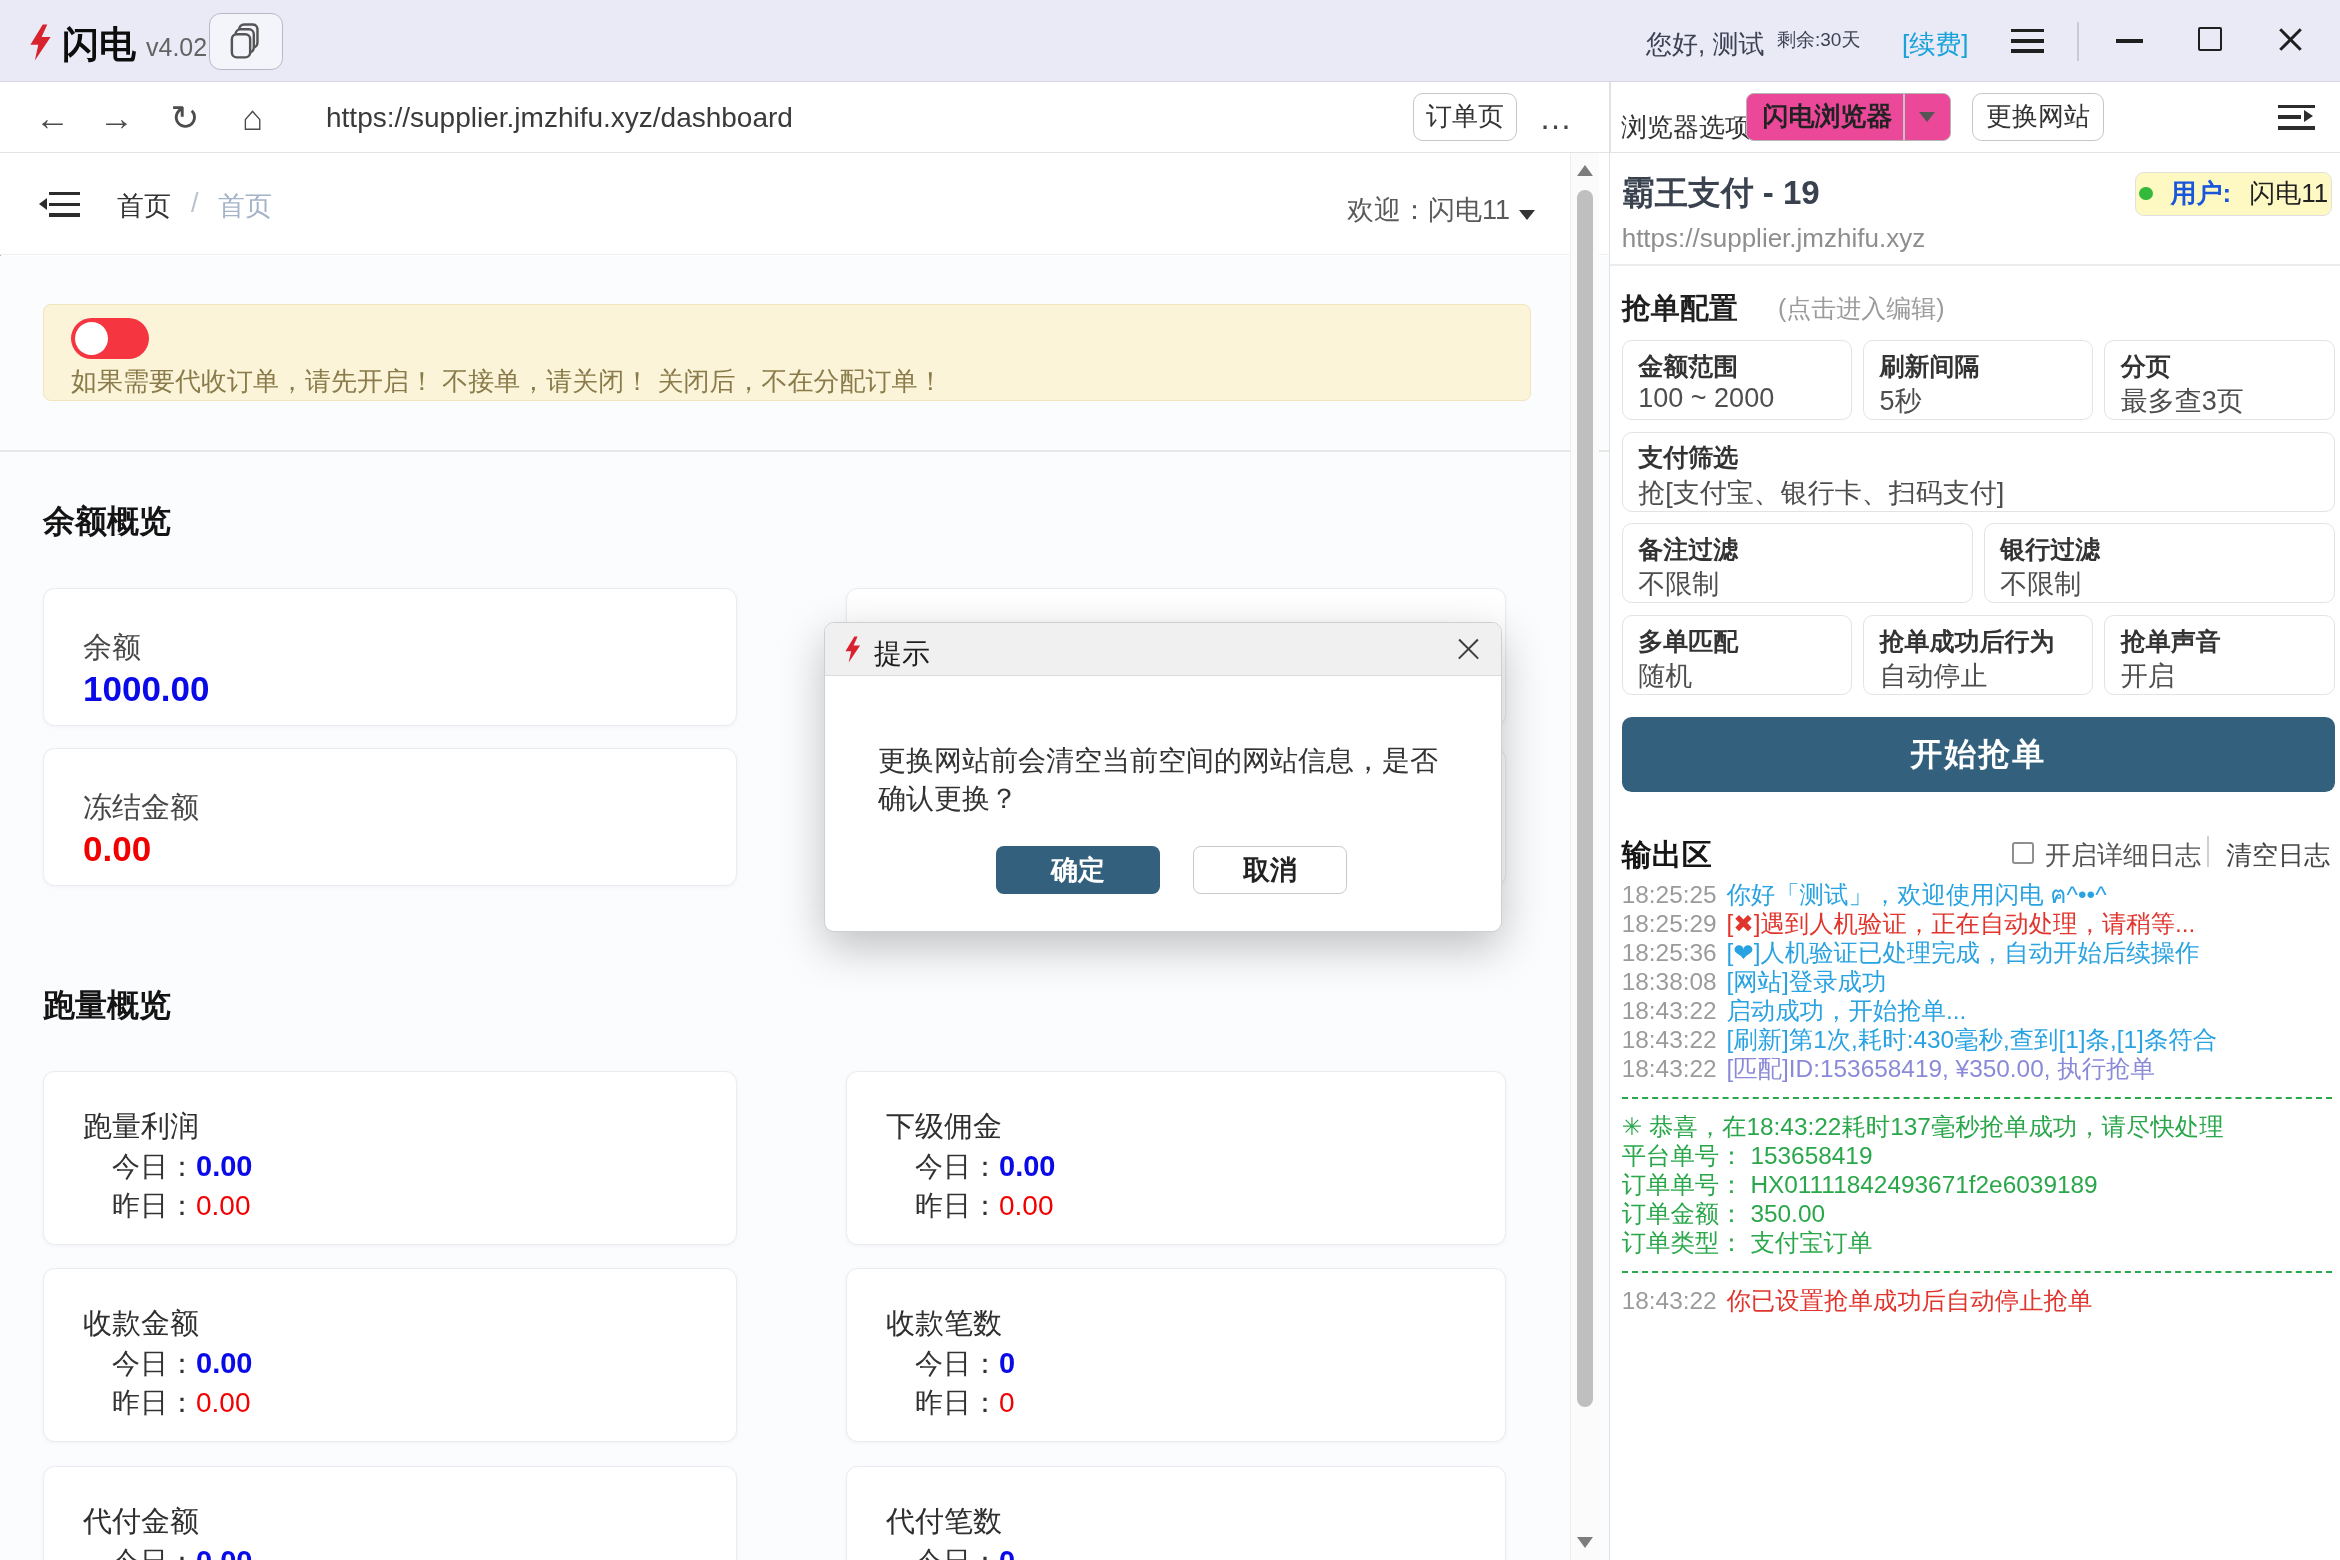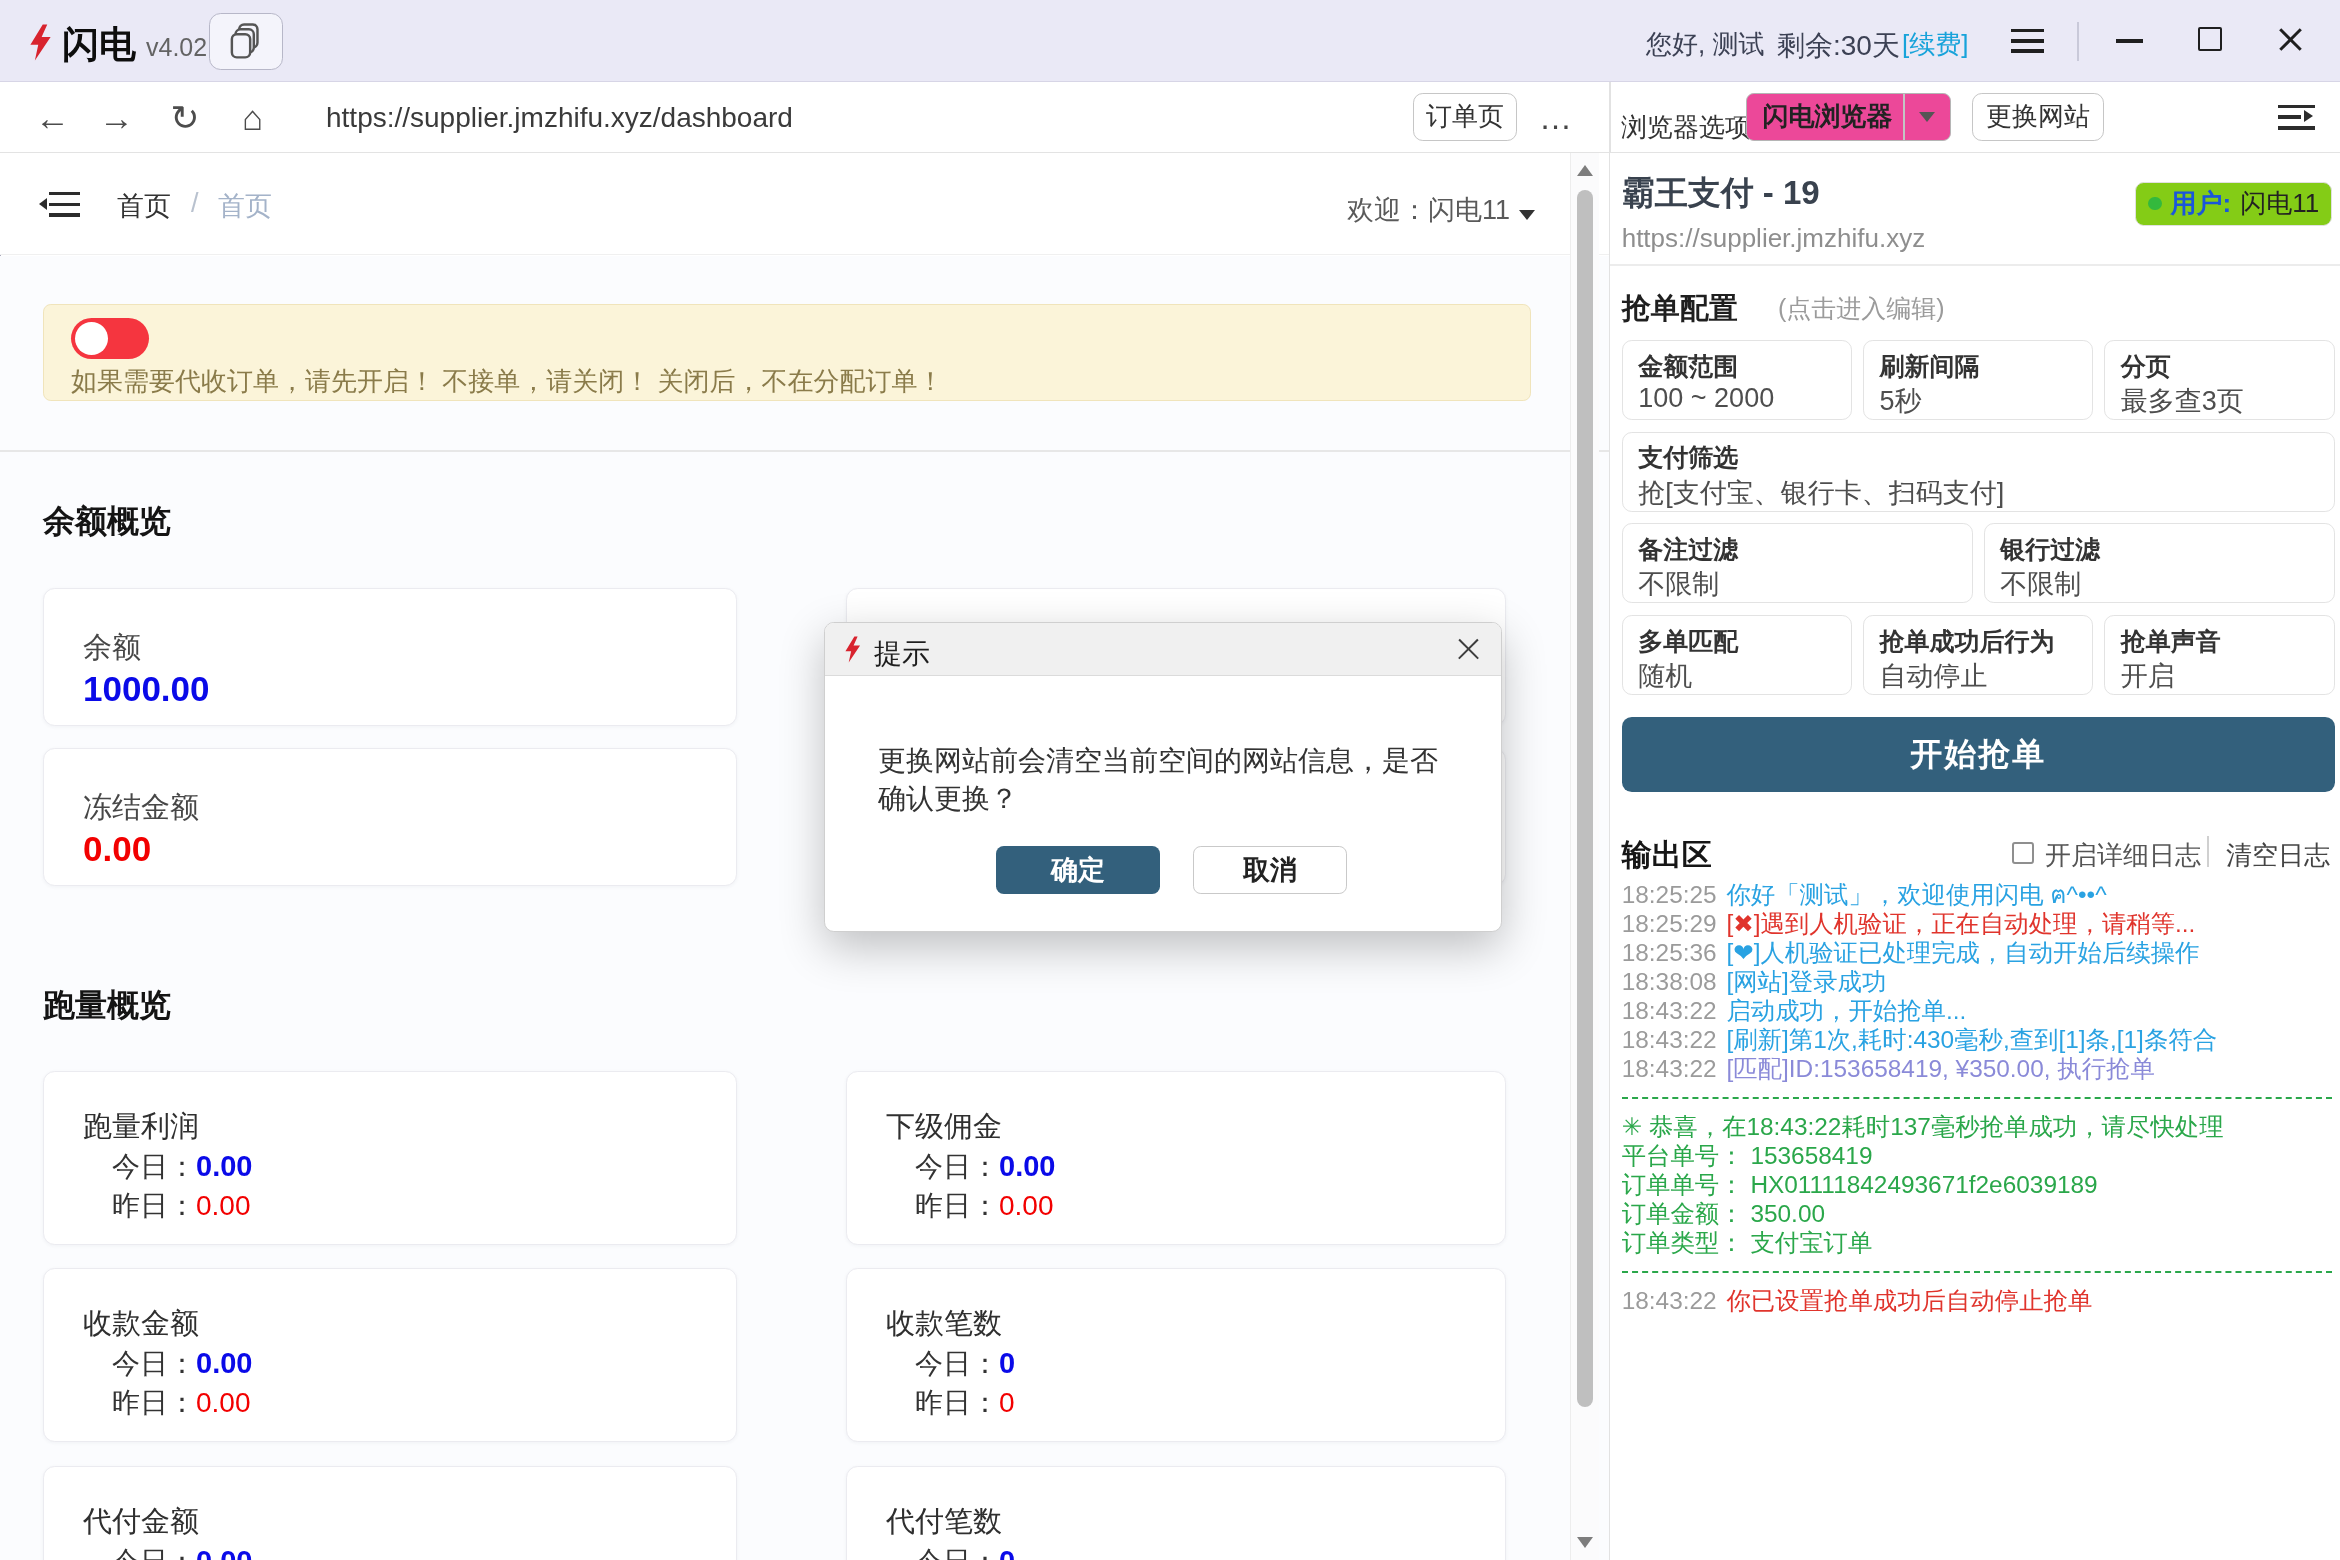--- a/index.html
+++ b/index.html
@@ -13,21 +13,21 @@
 
   
   #titlebar { position:absolute; left:0; top:0; width:2341px; height:82px;
     background:var(--titlebar_bg); border-bottom:1px solid #d7d5e6; }
   .bolt-svg { position:absolute; }
   #app-name { left:62px; top:19.5px; font-size:37px; font-weight:bold; color:#0d0d0d; }
   #app-version { left:146px; top:33px; font-size:25px; color:#636363; }
   #spaces-btn { left:209px; top:12.7px; width:74px; height:57px; background:#f4f4fb;
     border:1.5px solid #b7b7c8; border-radius:11.7px; display:flex; align-items:center; justify-content:center; cursor:pointer; }
   #tb-greeting { left:1646px; top:27px; font-size:26px; color:#3c4154; }
-  #tb-remaining { left:1777px; top:27px; font-size:28px; color:#3c4154; }
+  #tb-remaining { left:1777px; top:27px; font-size:19px; color:#3c4154; }
   #tb-renew { left:1902px; top:27px; font-size:26px; color:var(--renew); cursor:pointer; }
   .hbars span { display:block; width:33px; height:3.4px; background:#1f1f1f; margin-bottom:6.8px; }
   #tb-menu { left:2011px; top:29px; cursor:pointer; }
   #tb-sep { left:2077px; top:21.5px; width:2px; height:39px; background:#c9c9d9; }
   #btn-min { left:2116px; top:39px; width:27px; height:3.9px; background:#1f1f1f; cursor:pointer; }
   #btn-max { left:2198px; top:27px; width:24.4px; height:24.4px; border:2.4px solid #1f1f1f; border-radius:2px; cursor:pointer; }
   #btn-close { left:2276px; top:25px; width:29px; height:29px; cursor:pointer; }
   #btn-close i { position:absolute; left:0; top:12.7px; width:29px; height:2.9px; background:#1f1f1f; }
   #btn-close i:first-child { transform:rotate(45deg); }
   #btn-close i:last-child { transform:rotate(-45deg); }
@@ -108,22 +108,22 @@
   #vscroll { position:absolute; left:1570px; top:153px; width:29px; height:1407px; background:#fbfbfc; border-left:1px solid #ededed; }
   .sb-arrow { position:absolute; left:5.9px; width:0; height:0; cursor:pointer; }
   #sb-up { top:11.7px; border-left:8.8px solid transparent; border-right:8.8px solid transparent; border-bottom:11.7px solid #7d7d7d; }
   #sb-down { bottom:11.7px; border-left:8.8px solid transparent; border-right:8.8px solid transparent; border-top:11.7px solid #7d7d7d; }
   #sb-thumb { position:absolute; left:5.9px; top:37px; width:16.6px; height:1217px; background:#bfbfbf; border-radius:8.8px; cursor:grab; }
 
   
   #panel { position:absolute; left:1609px; top:153px; width:731px; height:1407px; background:#fff; border-left:1.5px solid #e2e2e2; }
   #panel-topdiv { position:absolute; left:1609px; top:82px; width:1.5px; height:71px; background:#e2e2e2; }
   #site-name { position:absolute; left:11.7px; top:17.6px; font-size:33px; font-weight:bold; color:#39424e; }
-  #user-badge { position:absolute; left:525px; top:18.5px; width:197px; height:44px; background:#84cc16;
-    border:1.5px solid #e0e0e0; border-radius:8.8px; display:flex; align-items:center; justify-content:center; gap:9px; font-size:26px;margin-top:10px; }
+  #user-badge { position:absolute; left:525px; top:18.5px; width:197px; height:44px; background:#fef9c3;
+    border:1.5px solid #e0e0e0; border-radius:8.8px; display:flex; align-items:center; justify-content:center; gap:18px; font-size:26px; }
   #user-badge .dot { width:13.7px; height:13.7px; border-radius:50%; background:var(--dot); }
   #user-badge .ulabel { color:var(--user); font-weight:bold; }
   #user-badge .uname { color:#222; }
   #site-url { position:absolute; left:11.7px; top:70px; font-size:26px; color:#8e8e8e; }
   #panel-div1 { position:absolute; left:0; top:111px; width:731px; height:2px; background:#ececec; }
   #config-title { position:absolute; left:11.7px; top:136px; font-size:29px; font-weight:bold; color:#1f1f1f; }
   #config-hint { position:absolute; left:168px; top:139px; font-size:25px; color:#9b9b9b; }
   #config-grid { position:absolute; left:11.7px; top:187px; width:713px; display:grid;
     grid-template-columns:repeat(6,1fr); column-gap:10.7px; row-gap:11.7px; grid-auto-rows:80px; }
   .cfg-card { position:relative; background:#fff; border:1.5px solid #e3e3e3; border-radius:9.8px; cursor:pointer; overflow:hidden; }

